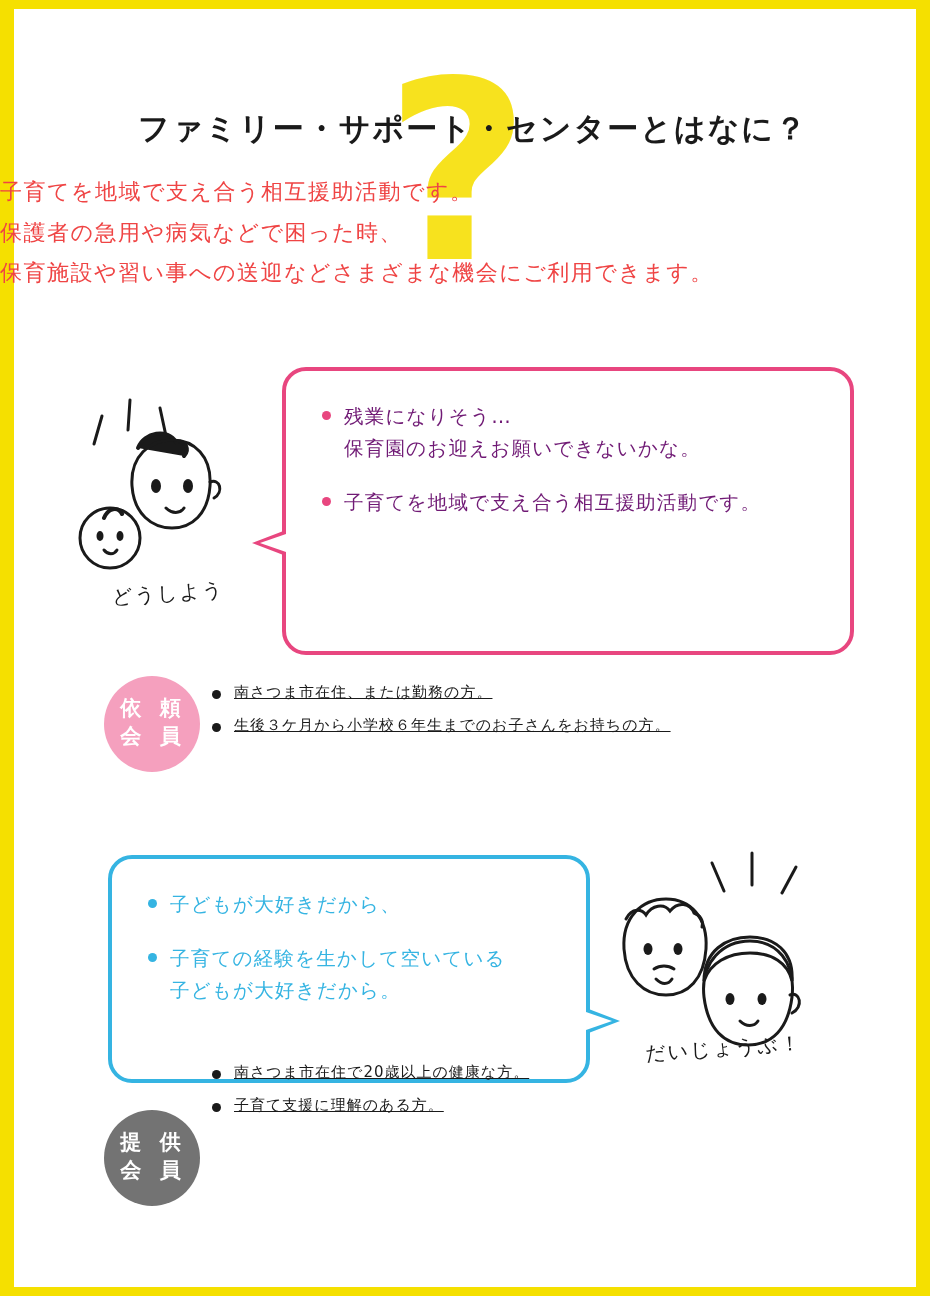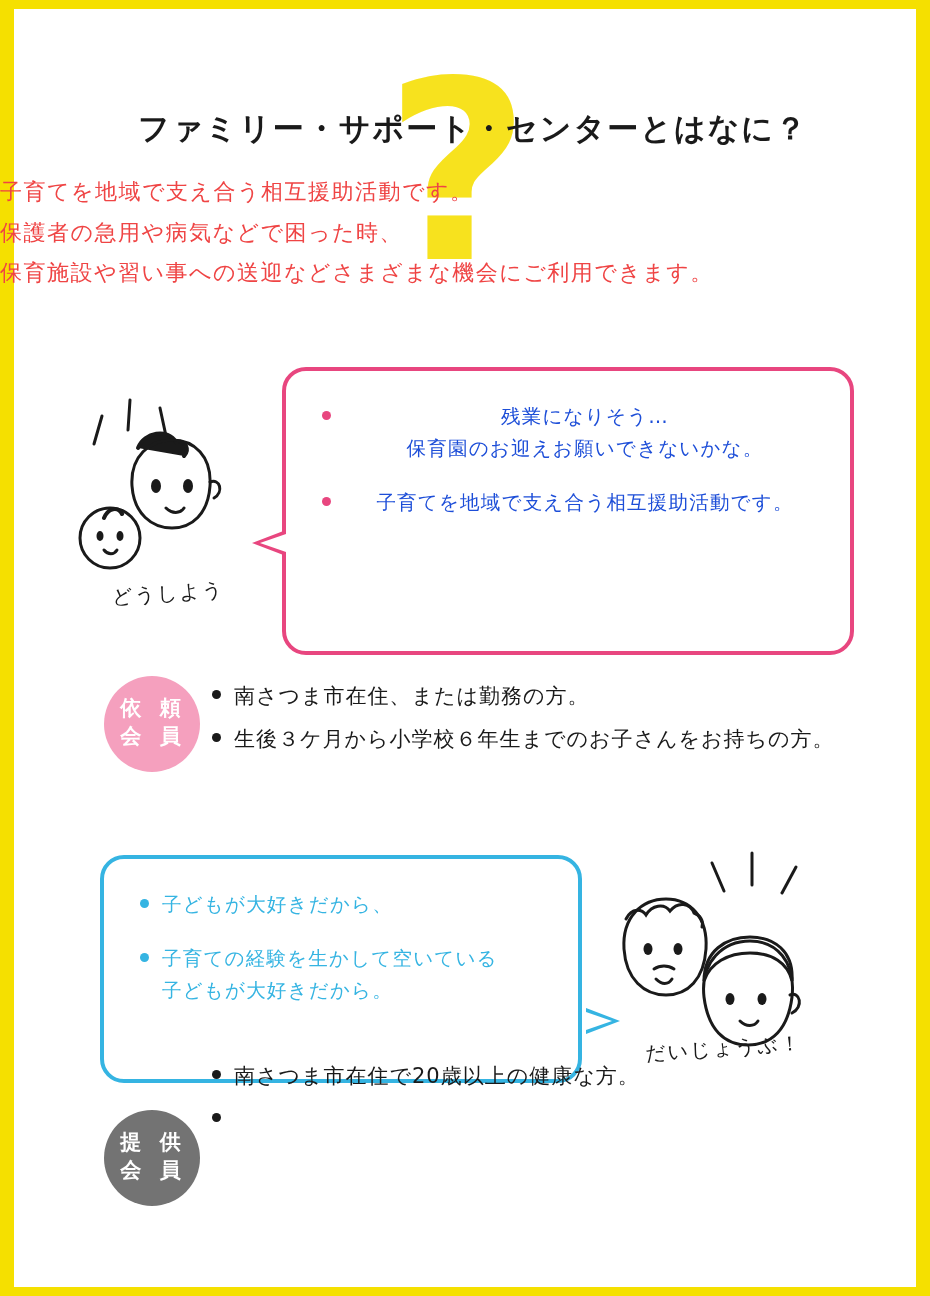--- a/index.html
+++ b/index.html
@@ -84,21 +84,21 @@
     background: #ffffff;
   }
   .balloon.pink {
     left: 282px;
     top: 367px;
     width: 572px;
     height: 288px;
     border: 4px solid #e8467f;
   }
   .balloon.blue {
-    left: 100px;
+    left: 108px;
     top: 855px;
     width: 482px;
     height: 228px;
     border: 4px solid #35b4e2;
   }
 
   
   .tail-pink {
     position: absolute;
     left: 252px;
@@ -154,21 +154,21 @@
     letter-spacing: 1.2px;
   }
   .b-item:last-child { margin-bottom: 0; }
   .b-item .dot {
     position: absolute;
     left: 2px;
     top: 10px;
     width: 9px; height: 9px;
     border-radius: 50%;
   }
-  .balloon.pink .b-item { color: #1d4ed8; text-align: center; }
+  .balloon.pink .b-item { color: #701a75; }
   .balloon.pink .dot { background: #e8467f; }
   .balloon.blue .b-item { color: #35b4e2; }
   .balloon.blue .dot { background: #35b4e2; }
   .b-line { display: block; }
 
   
   .badge {
     position: absolute;
     width: 96px; height: 96px;
     border-radius: 50%;
@@ -183,24 +183,25 @@
     align-items: center;
     justify-content: center;
     text-align: center;
   }
   .badge.pink { left: 104px; top: 676px; background: #f5a0be; }
   .badge.blue { left: 104px; top: 1110px; background: #737373; }
 
   .req-list {
     position: absolute;
     font-family: "DejaVu Sans", sans-serif;
-    font-size: 21px;
+    font-size: 15px;
     color: #1a1a1a;
     letter-spacing: 1px;
     line-height: 1.6;
+    text-decoration: underline;
   }
   .req-list.pink-req { left: 212px; top: 680px; }
   .req-list.blue-req { left: 212px; top: 1060px; }
   .req-item {
     position: relative;
     padding-left: 22px;
     margin-bottom: 9px;
     white-space: nowrap;
   }
   .req-item .rdot {
@@ -351,16 +352,17 @@
   <span>提 供</span>
   <span>会 員</span>
 </div>
 <div class="req-list blue-req">
   <div class="req-item">
     <span class="rdot"></span>
     <span>南さつま市在住で20歳以上の健康な方。</span>
   </div>
   <div class="req-item">
     <span class="rdot"></span>
+    <span>子育て支援に理解のある方。</span>
   </div>
 </div>
 
 <div class="page-frame"></div>
 
 </body></html>

